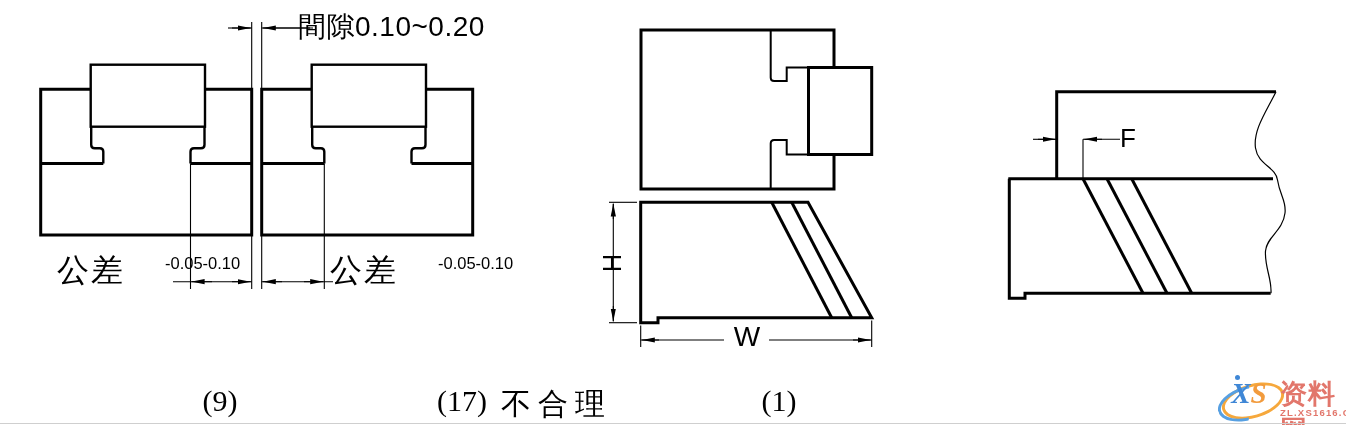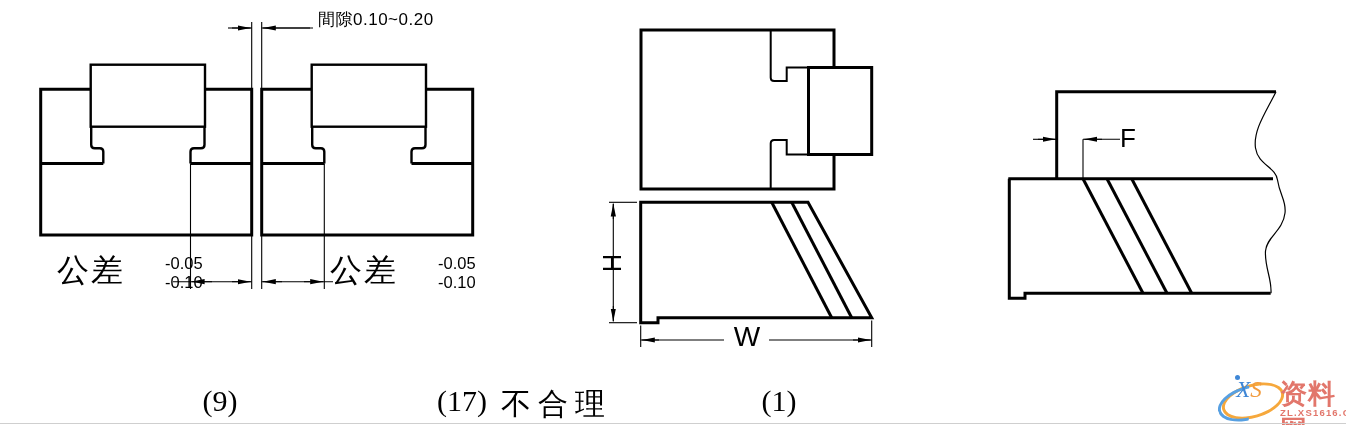--- a/index.html
+++ b/index.html
@@ -1,41 +1,41 @@
 <!DOCTYPE html>
 <html><head>
 <meta charset="utf-8">
 <style>
   html,body{margin:0;padding:0;background:#fff;}
   .stage{position:relative;width:1346px;height:425px;background:#ffffff;overflow:hidden;
          font-family:"Liberation Sans",sans-serif;color:#000;}
   .stage svg{position:absolute;left:0;top:0;}
   .txt{position:absolute;white-space:nowrap;}
-  .gap-label{left:318px;top:8px;font-size:17px;letter-spacing:0.5px;}
+  .gap-label{left:298px;top:8px;font-size:28px;letter-spacing:0.5px;}
   .tol{display:flex;align-items:flex-start;gap:36px;}
   .tol-cjk{font-size:32px;line-height:34px;letter-spacing:2px;}
-  .tol-stack{display:flex;flex-direction:column;font-size:16.5px;line-height:19px;padding-top:1px;margin-left:4px;}
+  .tol-stack{display:flex;flex-direction:row;font-size:16.5px;line-height:19px;padding-top:1px;margin-left:4px;}
   .tol-left{left:57px;top:253px;}
   .tol-right{left:330px;top:253px;}
   .dim-h{left:597px;top:249px;width:30px;height:28px;text-align:center;font-size:25px;
          transform:rotate(-90deg);}
   .dim-w{left:725px;top:321px;width:44px;text-align:center;font-size:28px;}
   .dim-f{left:1120px;top:123px;font-size:26px;}
   .cap{position:absolute;top:384px;font-family:"Liberation Serif",serif;font-size:30px;}
   .cap9{left:194px;width:52px;text-align:center;}
   .cap10{left:437px;display:flex;}
   .cap10-note{font-family:Liberation Mono, monospace;letter-spacing:7px;margin-left:14px;}
   .cap11{left:748px;width:62px;text-align:center;}
   .watermark{position:absolute;left:1188px;top:374px;width:158px;height:50px;}
   .wm-ring{position:absolute;width:58px;height:28px;border-radius:50%;}
   .wm-ring-orange{left:33px;top:10px;border:3px solid #f6a83c;transform:rotate(-16deg);}
   .wm-ring-blue{left:29px;top:12px;border:3px solid #57a0e2;transform:rotate(-16deg);
                 clip-path:polygon(0 0,58% 0,42% 100%,0 100%);}
   .wm-xs{position:absolute;left:30px;top:3px;width:62px;text-align:center;
-         font-family:"Liberation Serif",serif;font-style:italic;font-weight:normal;font-size:23px;}
+         font-family:"Liberation Serif",serif;font-style:italic;font-weight:bold;font-size:29px;}
   .wm-x{color:#3f87d6;}
   .wm-s{color:#f29b3d;}
   .wm-dot{position:absolute;left:47px;top:1px;width:5px;height:5px;border-radius:50%;background:#3f87d6;}
   .wm-name{position:absolute;left:92px;top:2px;font-size:27px;font-weight:bold;color:#e2766b;letter-spacing:1px;}
   .wm-url{position:absolute;left:92px;top:33px;font-size:9.5px;font-weight:bold;color:#e2766b;letter-spacing:1.2px;}
   .bottom-rule{position:absolute;left:0;top:423px;width:1346px;height:1px;background:#cfcfcf;}
 </style>
 </head>
 <body>
 

